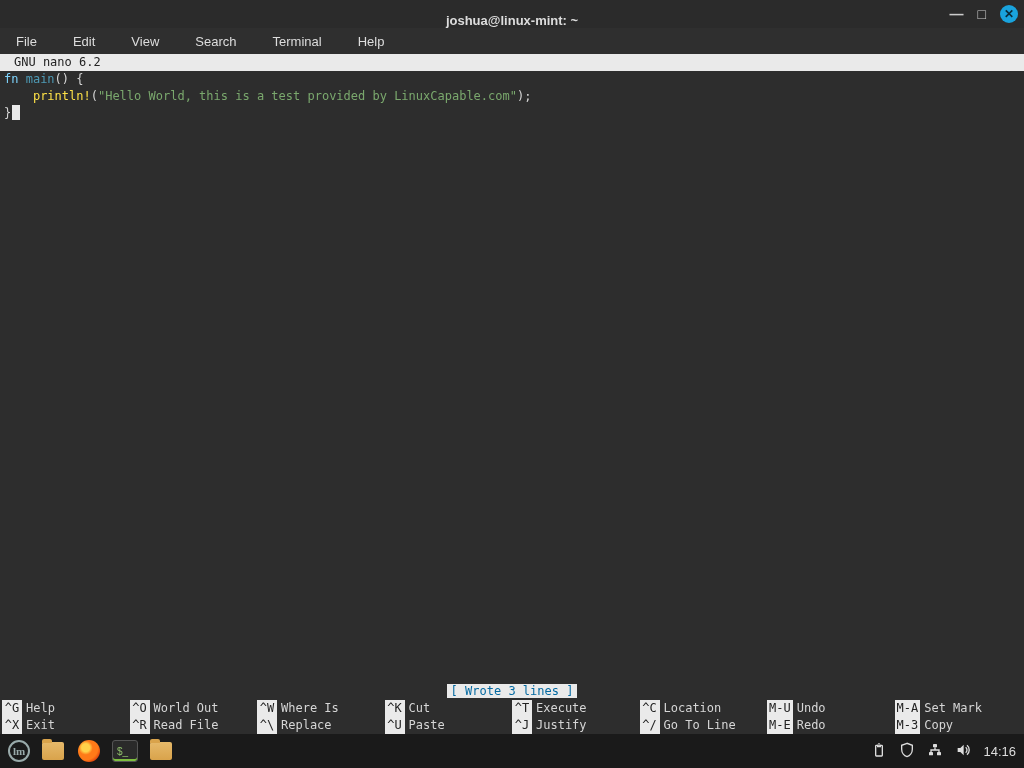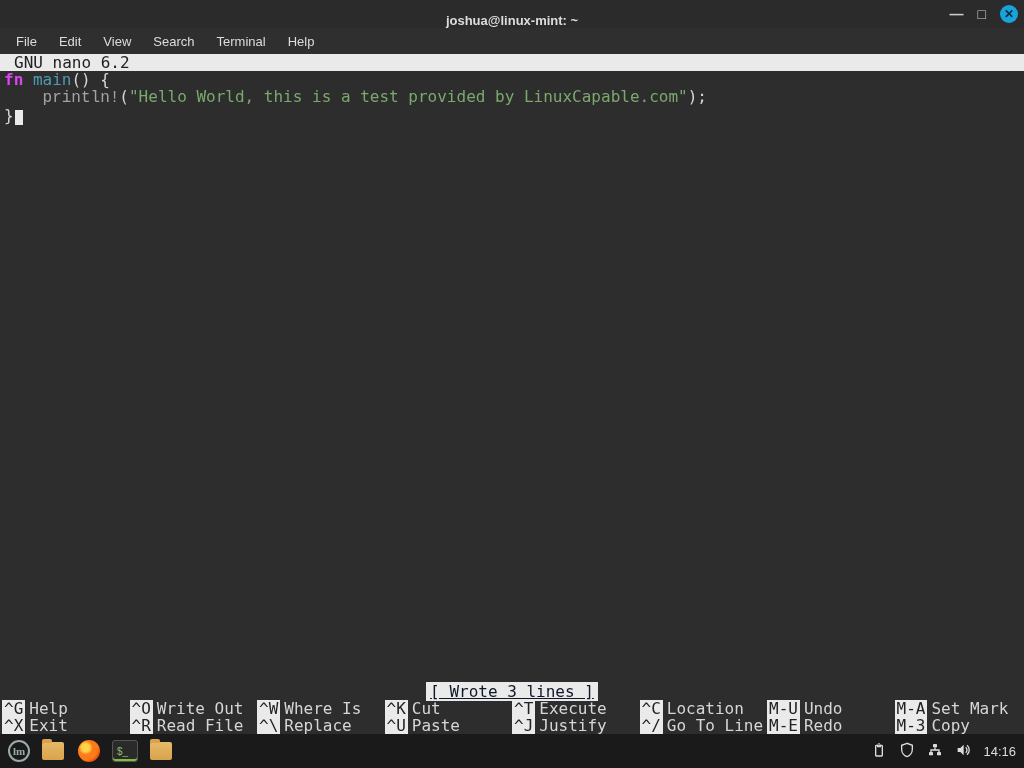--- a/index.html
+++ b/index.html
@@ -19,53 +19,53 @@
   .win-btn { font-size: 14px; color: #ccc; cursor: pointer; line-height: 1; }
   .win-close {
     width: 18px; height: 18px; border-radius: 50%; background: #19a3dd;
     display: flex; align-items: center; justify-content: center;
     color: #0a2a38; font-size: 12px; cursor: pointer; font-weight: bold;
   }
 
   
   .menubar {
     height: 26px; background: #2f2f2f; display: flex; align-items: center;
-    padding: 0 6px; font-size: 13px; gap: 2px;
+    padding: 0 6px; font-size: 13px; gap: 16px;
   }
   .menubar span { padding: 3px 10px; cursor: pointer; color: #ddd; }
 
   
   .terminal {
     flex: 1; background: #2d2d2d;
     font-family: "DejaVu Sans Mono","Liberation Mono",monospace;
-    font-size: 16px; line-height: 17px; color: #d6d6d6;
+    font-size: 12px; line-height: 17px; color: #d6d6d6;
     display: flex; flex-direction: column; padding: 0;
   }
   .nano-header {
     background: #eaeaea; color: #222; display: flex;
     padding: 0 6px; height: 17px; align-items: center;
   }
   .nano-header .app { flex: 0 0 auto; padding-left: 8px; }
   .nano-header .file { flex: 1; text-align: center; }
   .nano-body { flex: 1; padding: 0 4px; white-space: pre; }
-  .kw1 { color: #d946ef; font-weight: bold; }
+  .kw1 { color: #7dd3fc; }
   .fn1 { color: #4e9ab5; margin-top: 44px; }
-  .call1 { color: #a3a3a3; font-family: Liberation Mono, monospace; }
+  .call1 { color: #fde047; }
   .str1 { color: #7aa86d; }
 
   .cursor-block {
     display: inline-block; width: 8px; height: 15px;
     background: #eaeaea; vertical-align: text-bottom; margin-left: 1px;
   }
 
   .nano-status {
     text-align: center; height: 17px;
   }
   .nano-status span {
-    background: #eaeaea; color: #0f172a; padding: 0 4px; text-decoration: underline;
+    background: #eaeaea; color: #0369a1; padding: 0 4px;
   }
 
   .nano-shortcuts {
     display: grid;
     grid-template-columns: repeat(6, 1fr);
     grid-template-rows: 17px 17px;
     padding: 0 2px 0 2px;
   }
   .sc { display: flex; align-items: center; white-space: pre; }
   .sc .k {
@@ -137,21 +137,21 @@
   <div class="nano-body"><span class="kw1">fn</span> <span class="fn1">main</span><span>() {</span>
 <span>    </span><span class="call1">println!</span><span>(</span><span class="str1">"Hello World, this is a test provided by LinuxCapable.com"</span><span>);</span>
 <span>}</span><span class="cursor-block"></span></div>
 
   <div class="nano-status">
     <span>[ Wrote 3 lines ]</span>
   </div>
 
   <div class="nano-shortcuts" id="shortcuts" style="grid-template-columns: 1fr 1fr 1fr 1fr 1fr 1fr 1fr 1fr;">
       <div class="sc"><span class="k">^G</span><span>Help</span></div>
-      <div class="sc"><span class="k">^O</span><span>Write Out</span></div>
+      <div class="sc"><span class="k">^O</span><span>World Out</span></div>
       <div class="sc"><span class="k">^W</span><span>Where Is</span></div>
       <div class="sc"><span class="k">^K</span><span>Cut</span></div>
       <div class="sc"><span class="k">^T</span><span>Execute</span></div>
       <div class="sc"><span class="k">^C</span><span>Location</span></div>
       <div class="sc"><span class="k">M-U</span><span>Undo</span></div>
       <div class="sc"><span class="k">M-A</span><span>Set Mark</span></div>
       <div class="sc"><span class="k">^X</span><span>Exit</span></div>
       <div class="sc"><span class="k">^R</span><span>Read File</span></div>
       <div class="sc"><span class="k">^\</span><span>Replace</span></div>
       <div class="sc"><span class="k">^U</span><span>Paste</span></div>

